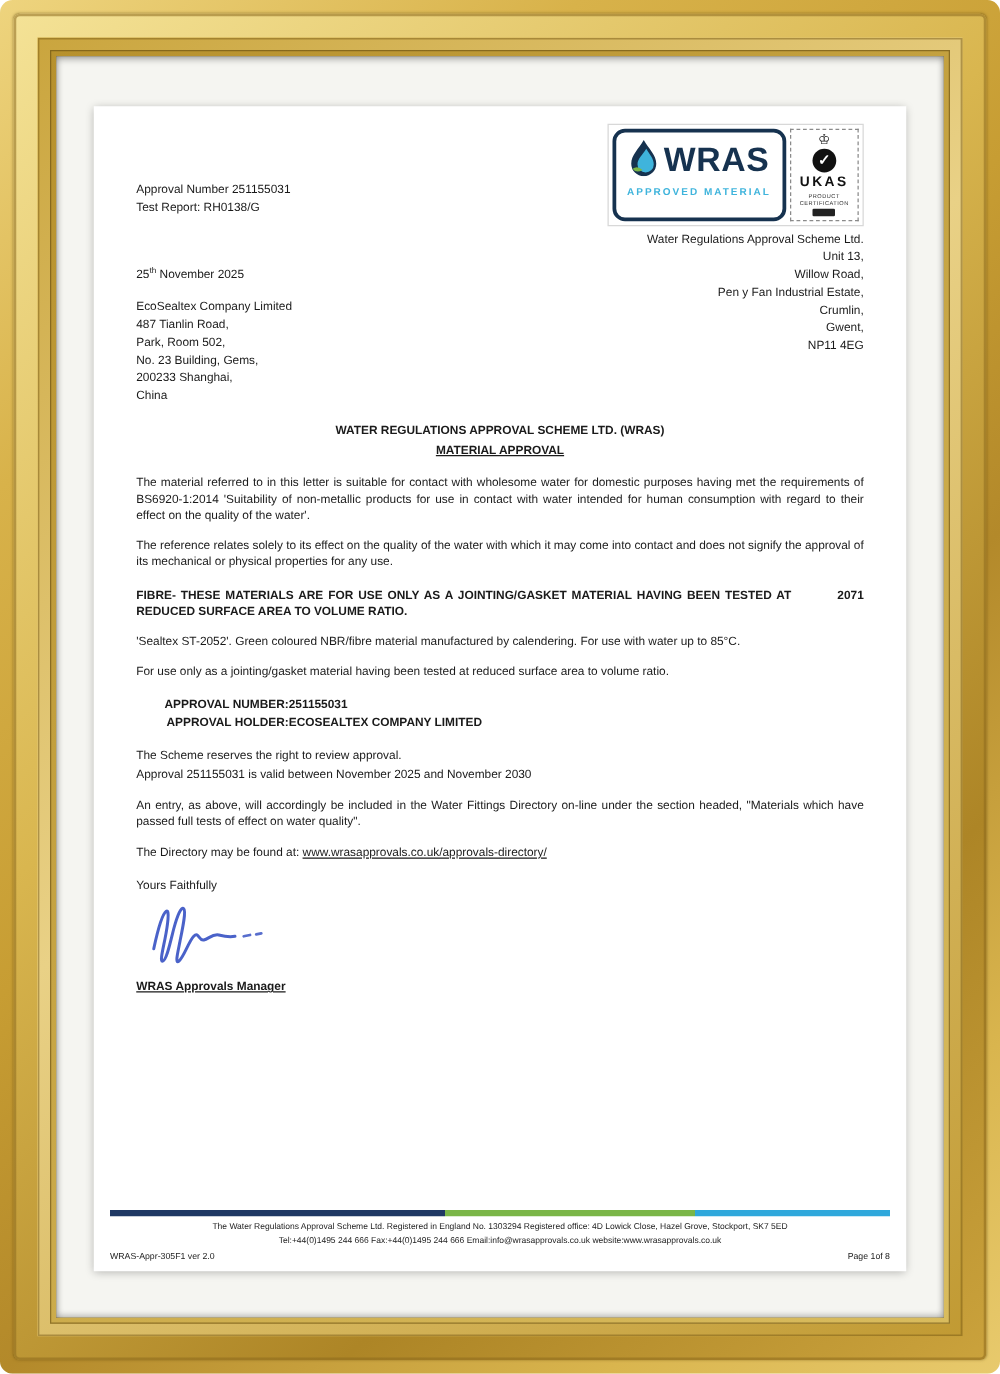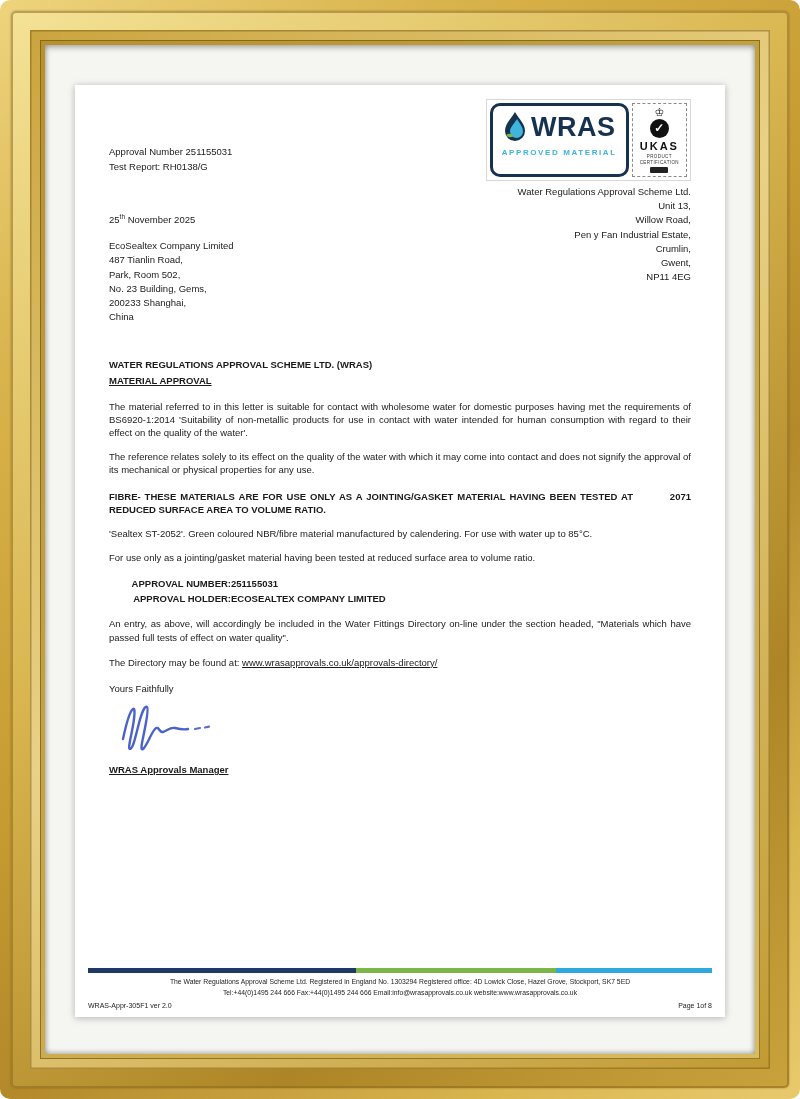--- a/index.html
+++ b/index.html
@@ -45,21 +45,21 @@
   .ukas-sub{font-size:4.5px;letter-spacing:.4px;color:#333;text-align:center;line-height:1.2;}
   .ukas-strip{width:18px;height:6px;background:#222;border-radius:1px;margin-top:2px;}
 
   
   .addr-row{display:flex;justify-content:space-between;margin-top:4px;}
   .left-col{margin-top:28px;}
   .recipient{margin-top:13px;line-height:1.5;}
   .sender{text-align:right;line-height:1.5;}
 
   
-  .title-block{text-align:left;margin-top:32px;font-weight:bold;line-height:1.7;}
+  .title-block{text-align:center;margin-top:12px;font-weight:bold;line-height:1.7;}
   .title-line2{text-decoration:underline;}
 
   .para{margin-top:11px;text-align:justify;}
   .fibre{position:relative;margin-top:13px;font-weight:bold;padding-right:58px;text-align:justify;}
   .fibre-ref{position:absolute;top:0;right:0;font-weight:bold;}
 
   .appr-rows{margin-top:13px;font-weight:bold;line-height:1.55;text-align:right;}
   .appr-row{display:flex;}
   .appr-label{width:122px;}
 
@@ -172,20 +172,24 @@
     <div class="appr-row">
       <span class="appr-label">APPROVAL NUMBER:</span>
       <span>251155031</span>
     </div>
     <div class="appr-row">
       <span class="appr-label">APPROVAL HOLDER:</span>
       <span>ECOSEALTEX COMPANY LIMITED</span>
     </div>
   </div>
 
+  <div class="review">
+    <div>The Scheme reserves the right to review approval.</div>
+    <div>Approval 251155031 is valid between November 2025 and November 2030</div>
+  </div>
 
   <div class="para">An entry, as above, will accordingly be included in the Water Fittings Directory on-line under the section headed, "Materials which have passed full tests of effect on water quality".</div>
 
   <div class="dir-line">
     <span>The Directory may be found at: </span><span class="dir-link">www.wrasapprovals.co.uk/approvals-directory/</span>
   </div>
 
   <div class="closing">Yours Faithfully</div>
 
   <div class="sig">

